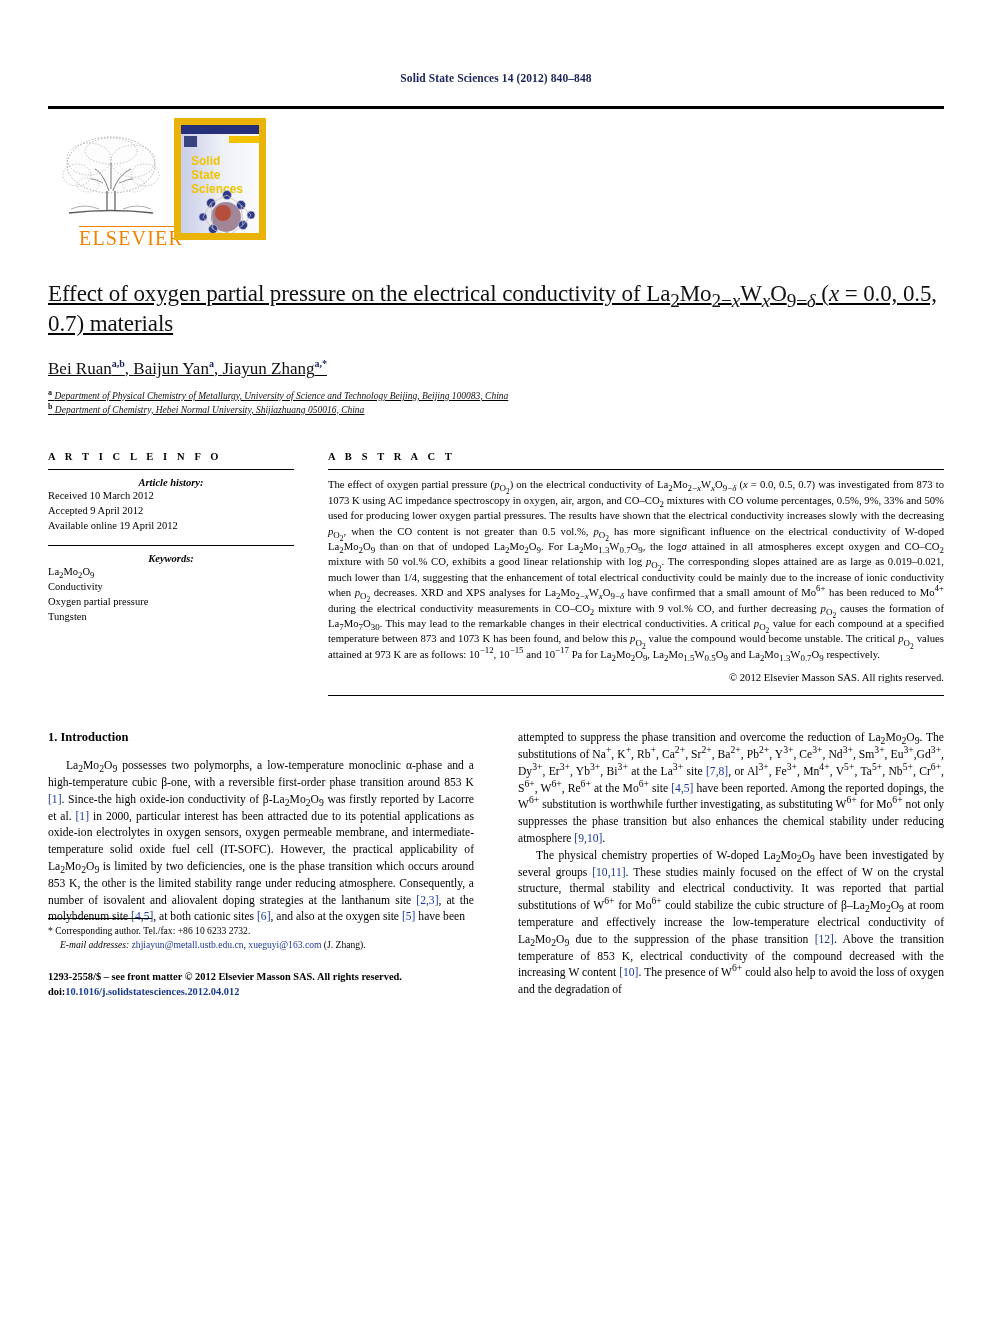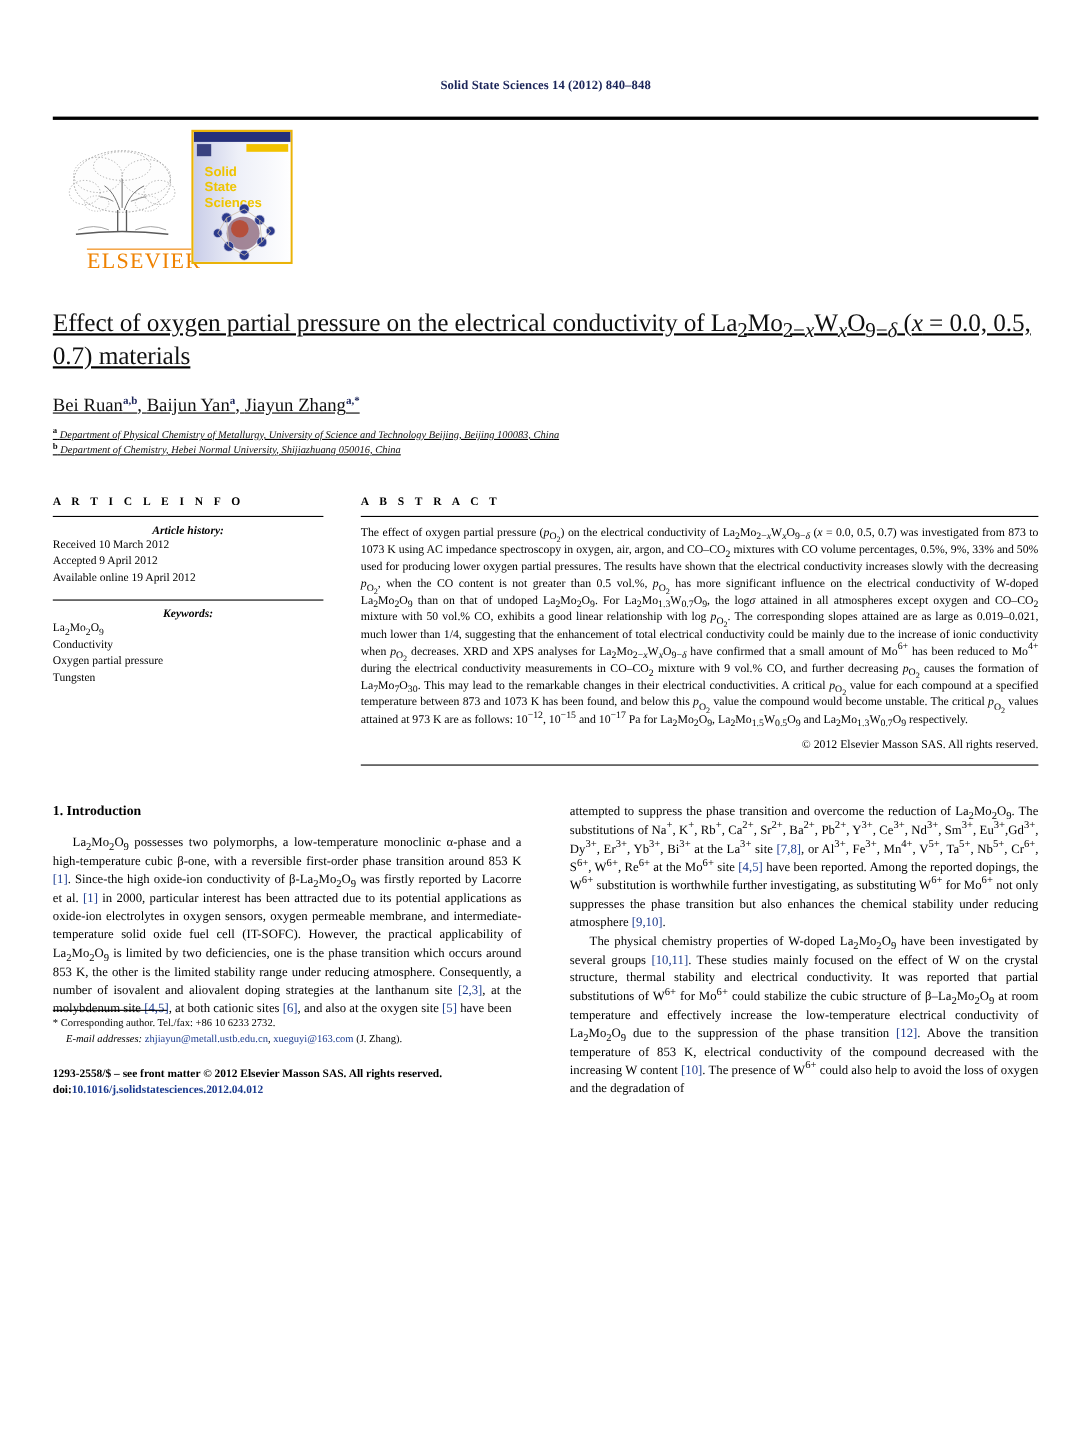--- a/index.html
+++ b/index.html
@@ -95,21 +95,21 @@
   }
   .homepage-line {
     font-family: "Liberation Sans", sans-serif;
     font-size: 12px;
     letter-spacing: 1.6px;
     color: #333333;
   }
   .cover-thumb {
     flex: 0 0 92px;
     width: 92px;
-    border: 2px solid #eab308;
+    border: 7px solid #eab308;
     background: #ffffff;
     position: relative;
     box-sizing: border-box;
     align-self: center;
     height: 122px;
     overflow: hidden;
   }
 
   
   .title-block { margin-top: 30px; text-decoration: underline; }

